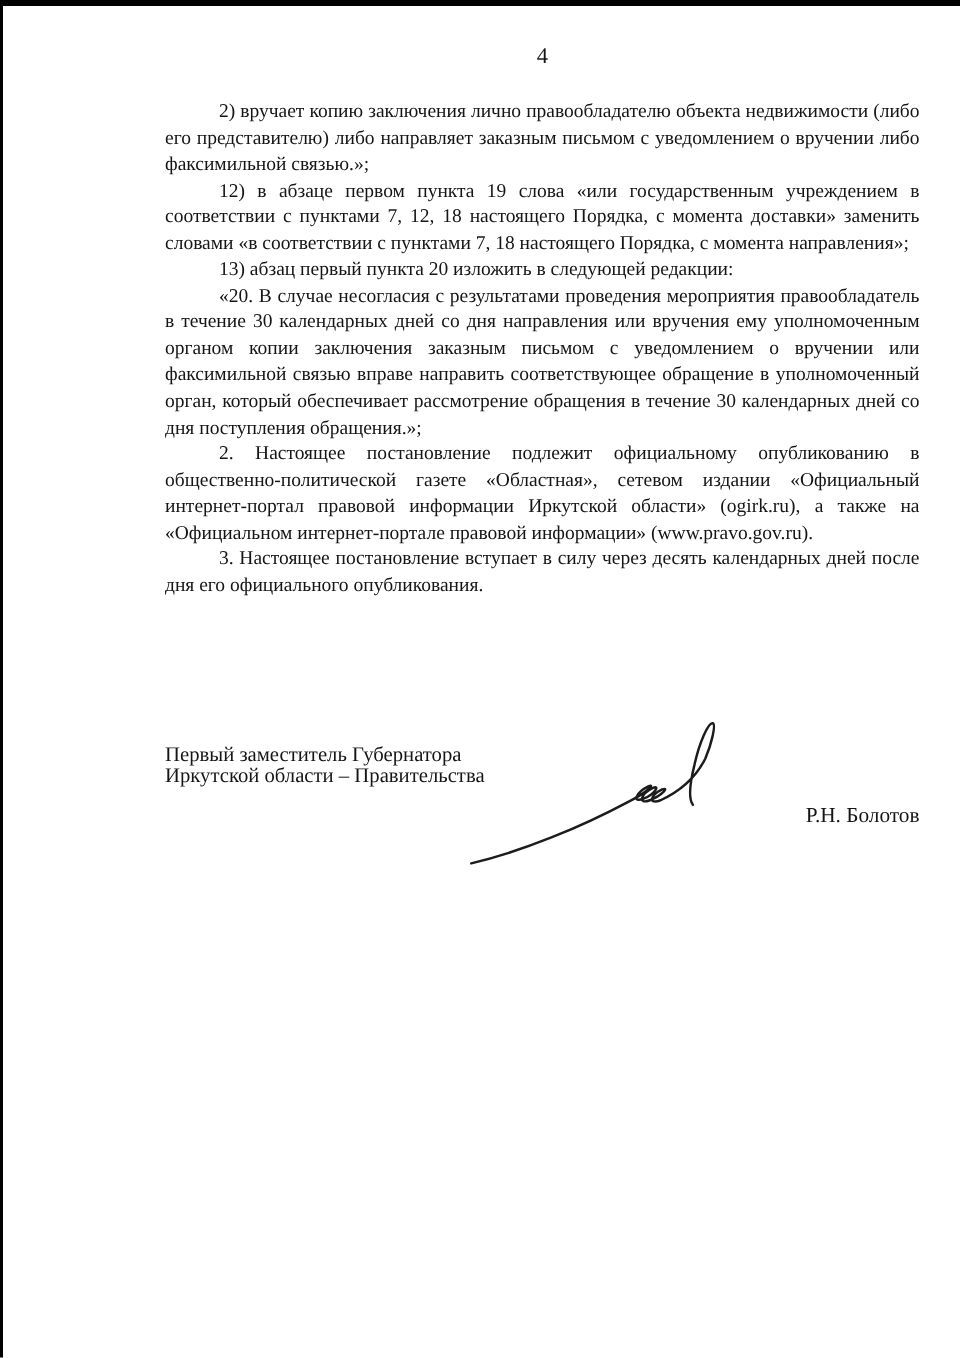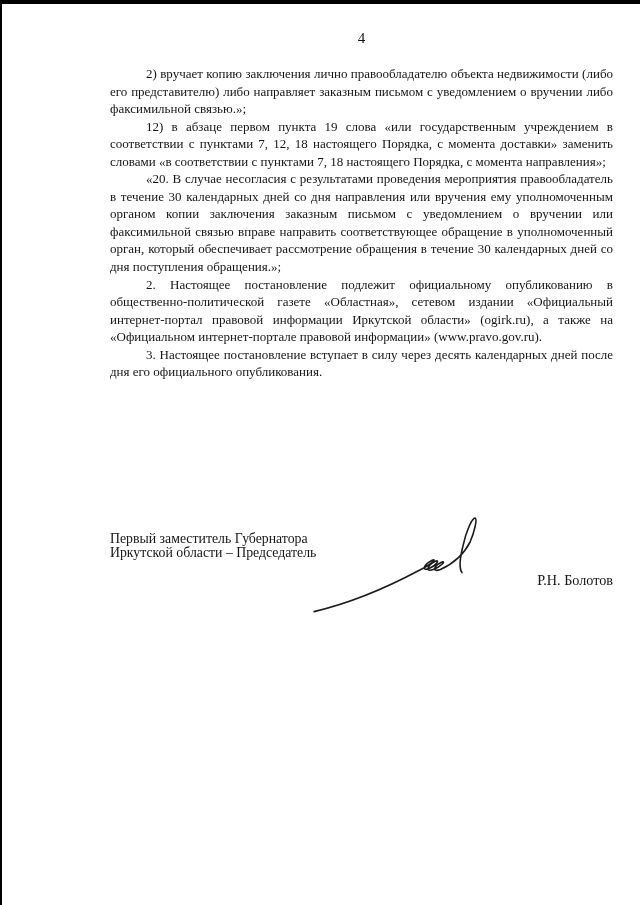--- a/index.html
+++ b/index.html
@@ -42,21 +42,21 @@
   .para {
     margin: 0;
     font-size: 13px;
     line-height: 17.55px;
     text-align: justify;
     text-indent: 36px;
   }
   .signature-block {
     position: absolute;
     left: 110px;
-    top: 532px;
+    top: 496px;
     width: 503px;
     height: 120px;
   }
   .sig-title {
     font-size: 13.8px;
     line-height: 13.8px;
   }
   .sig-title div {
     white-space: nowrap;
   }
@@ -82,29 +82,30 @@
 </head>
 <body>
 
 <div class="scan-edge-top"></div>
 <div class="scan-edge-left"></div>
 
 <div class="content">
   <div class="page-number">4</div>
   <p class="para">2) вручает копию заключения лично правообладателю объекта недвижимости (либо его представителю) либо направляет заказным письмом с уведомлением о вручении либо факсимильной связью.»;</p>
   <p class="para">12) в абзаце первом пункта 19 слова «или государственным учреждением в соответствии с пунктами 7, 12, 18 настоящего Порядка, с момента доставки» заменить словами «в соответствии с пунктами 7, 18 настоящего Порядка, с момента направления»;</p>
+  <p class="para">13) абзац первый пункта 20 изложить в следующей редакции:</p>
   <p class="para">«20. В случае несогласия с результатами проведения мероприятия правообладатель в течение 30 календарных дней со дня направления или вручения ему уполномоченным органом копии заключения заказным письмом с уведомлением о вручении или факсимильной связью вправе направить соответствующее обращение в уполномоченный орган, который обеспечивает рассмотрение обращения в течение 30 календарных дней со дня поступления обращения.»;</p>
   <p class="para">2. Настоящее постановление подлежит официальному опубликованию в общественно-политической газете «Областная», сетевом издании «Официальный интернет-портал правовой информации Иркутской области» (ogirk.ru), а также на «Официальном интернет-портале правовой информации» (www.pravo.gov.ru).</p>
   <p class="para">3. Настоящее постановление вступает в силу через десять календарных дней после дня его официального опубликования.</p>
 </div>
 
 <div class="signature-block">
   <div class="sig-title">
     <div>Первый заместитель Губернатора</div>
-    <div>Иркутской области – Председатель</div>
+    <div>Иркутской области – Правительства</div>
   </div>
   <div class="sig-image">
     <svg viewBox="0 0 190 110" xmlns="http://www.w3.org/2000/svg">
       <path d="M 6 96
                C 40 88, 78 72, 108 56
                C 120 50, 126 44, 121 46
                C 113 50, 110 57, 118 54
                C 125 51, 129 45, 124 47
                C 116 51, 114 58, 122 55
                C 130 52, 135 46, 130 48

